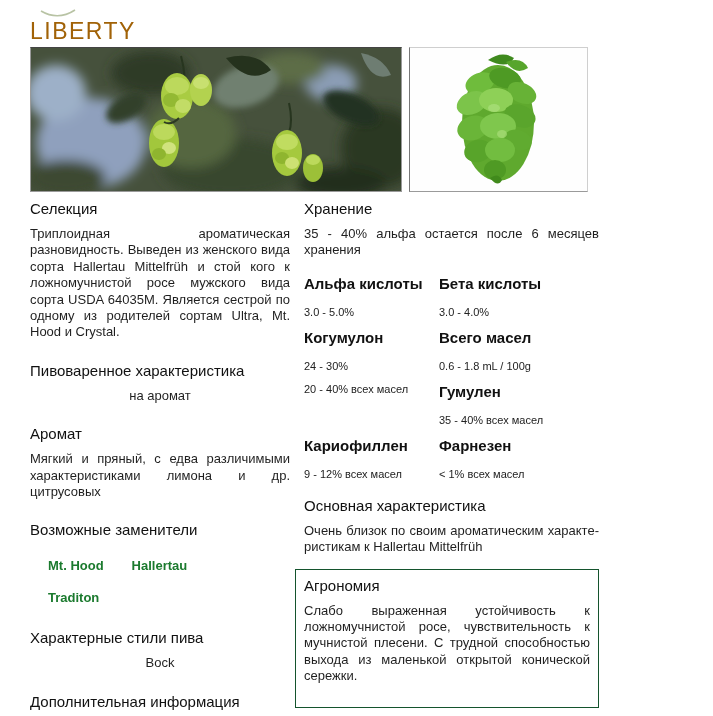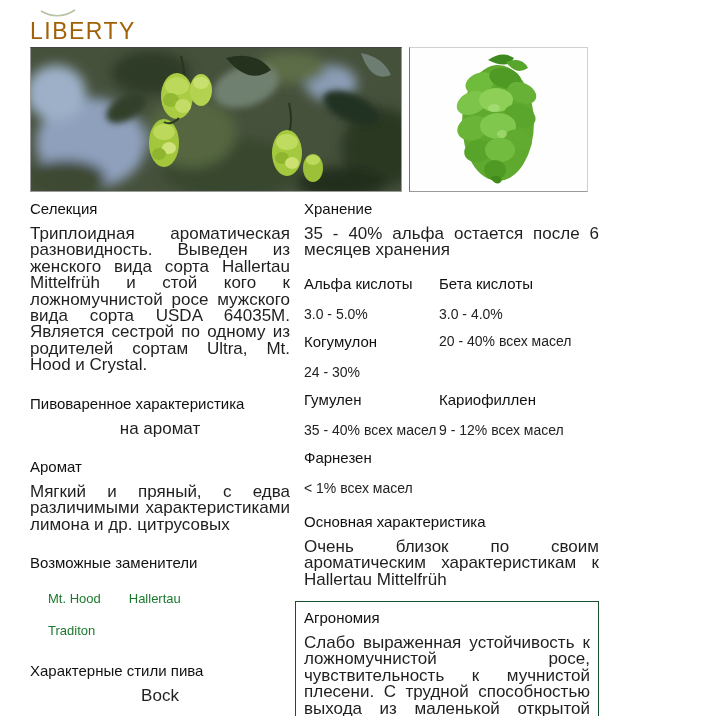--- a/index.html
+++ b/index.html
@@ -29,36 +29,36 @@
   }
   .photo-left svg, .photo-right svg { display: block; }
 
   
   .columns { display: flex; gap: 14px; margin-top: 2px; }
   .col-left { width: 260px; }
   .col-right { width: 295px; }
 
   h2.section { font-size: 15px; font-weight: normal; color: #111; margin: 21px 0 9px 0; }
   .col-left h2.section:first-child, .col-right h2.section:first-child { margin-top: 6px; }
-  p.body { font-size: 17px; line-height: 16.4px; text-align: justify; margin: 0; }
+  p.body { font-size: 13px; line-height: 16.4px; text-align: justify; margin: 0; }
   p.body.short { text-align: center; }
 
   
   .sub-links { margin: 20px 0 4px 18px; }
   .sub-links .row { display: flex; gap: 28px; margin-bottom: 17px; }
   .green-link {
-    color: #1b7a2e; font-weight: normal; font-size: 13px;
+    color: #1b7a2e; font-weight: bold; font-size: 13px;
     text-decoration: none; cursor: pointer;
   }
 
   
   .stats-grid { display: grid; grid-template-columns: 135px 1fr; margin-top: 16px; }
   .stat-cell { margin-bottom: 11px; }
-  .stat-label { font-size: 15px; font-weight: normal; color: #111; margin-bottom: 14px; }
-  .stat-value { font-size: 14px; color: #222; }
+  .stat-label { font-size: 15px; font-weight: bold; color: #111; margin-bottom: 14px; }
+  .stat-value { font-size: 11px; color: #222; }
 
   
   .agro-box { border: 1px solid #14532d; padding: 1px 8px 22px 8px; margin-top: 13px; margin-left: -9px; }
   .agro-box h2.section { margin-top: 9px; }
 </style>
 </head>
 <body>
 
 <div class="page">
 
@@ -202,20 +202,24 @@
         </div>
         <div class="stat-cell">
           <div class="stat-label">Бета кислоты</div>
           <div class="stat-value">3.0 - 4.0%</div>
         </div>
         <div class="stat-cell">
           <div class="stat-label">Когумулон</div>
           <div class="stat-value">24 - 30%</div>
         </div>
         <div class="stat-cell">
+          <div class="stat-label">Всего масел</div>
+          <div class="stat-value">0.6 - 1.8 mL / 100g</div>
+        </div>
+        <div class="stat-cell">
           <div class="stat-value">20 - 40% всех масел</div>
         </div>
         <div class="stat-cell">
           <div class="stat-label">Гумулен</div>
           <div class="stat-value">35 - 40% всех масел</div>
         </div>
         <div class="stat-cell">
           <div class="stat-label">Кариофиллен</div>
           <div class="stat-value">9 - 12% всех масел</div>
         </div>

